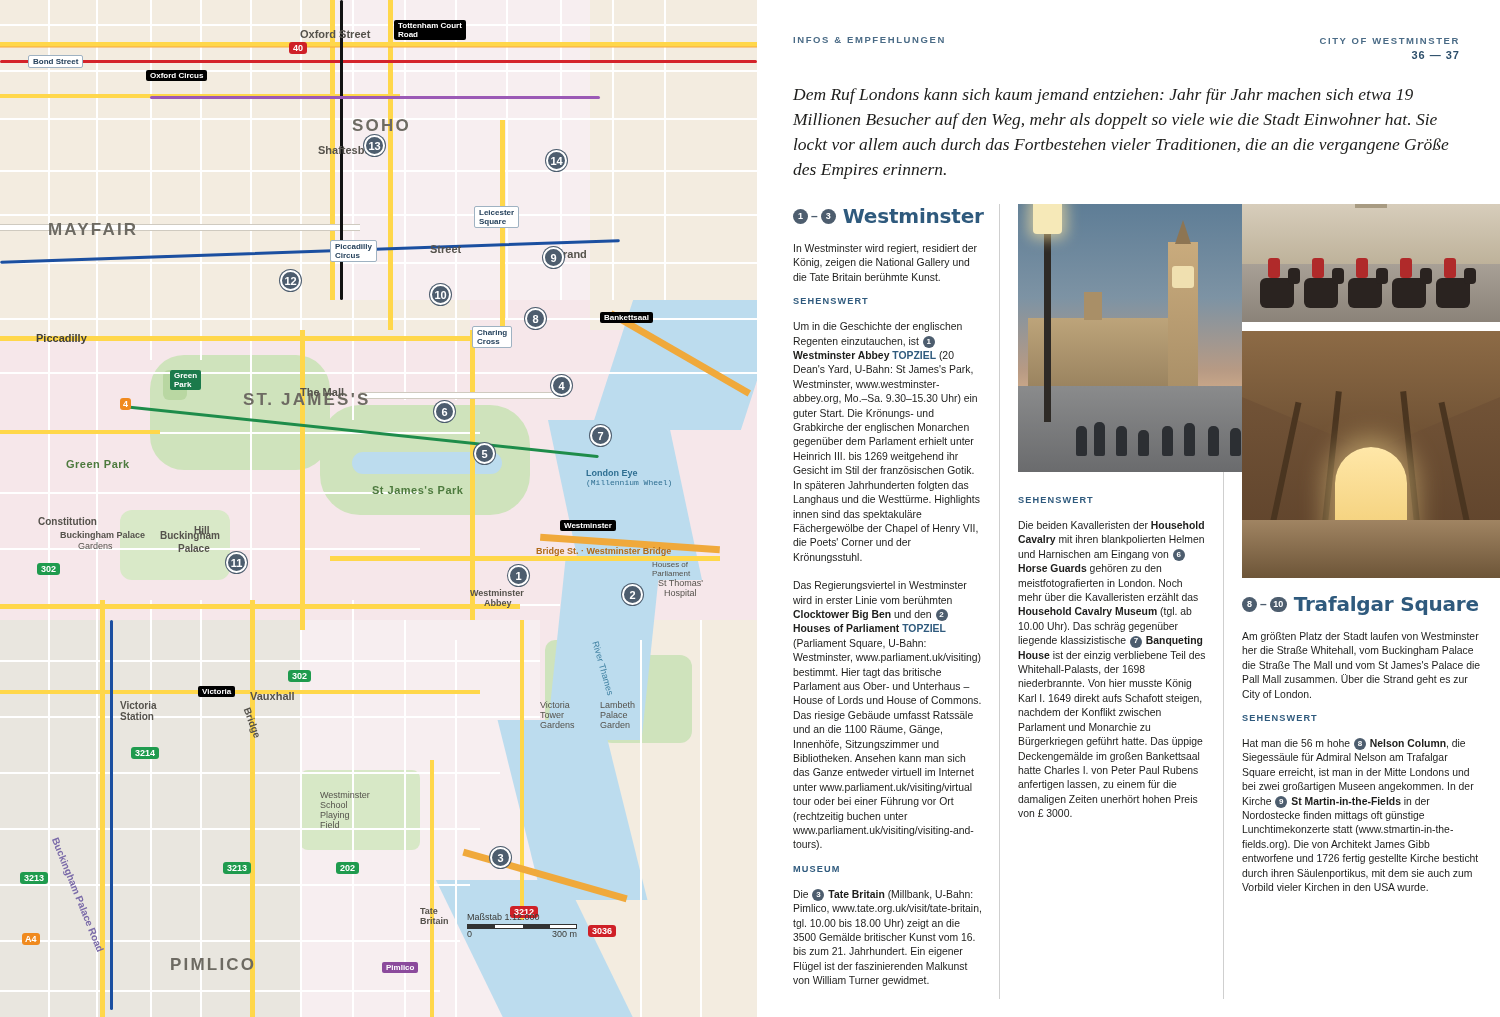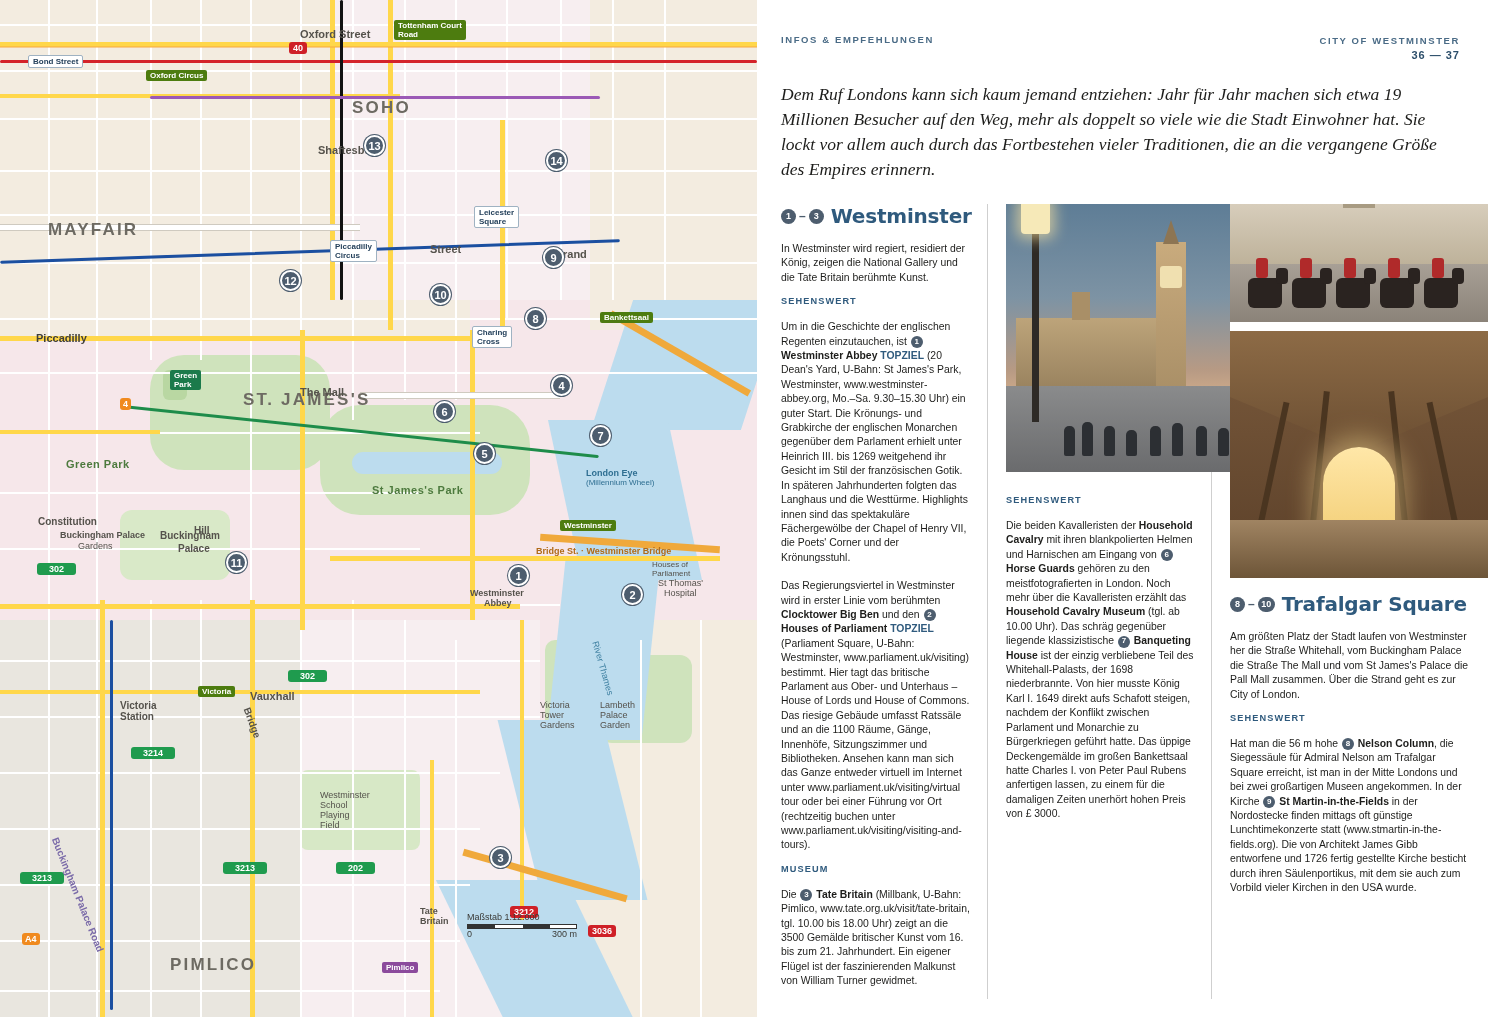--- a/index.html
+++ b/index.html
@@ -50,56 +50,56 @@
   }
   .lbl-city {
     font-size:19px; font-weight:700; letter-spacing:1.6px; color:#8a7fb0;
     text-align:center; line-height:20px;
   }
   .lbl-sm { font-size:8px; color:#55524c; }
   .lbl-park { font-size:11px; font-weight:700; color:#4d7a3e; letter-spacing:0.5px; }
   .lbl-water { font-size:9px; color:#3d7fa0; }
 
   .tube-badge {
-    position:absolute; background:#4d7c0f; color:#fff;
+    position:absolute; background:#000000; color:#fff;
     font-size:8px; font-weight:700; padding:1px 4px; border-radius:2px;
     white-space:nowrap;
   }
   .tube-badge.grn { background:#1b7a4b; }
   .tube-badge.pur { background:#8b4a9c; }
 
   .poi {
     position:absolute; width:21px; height:21px; border-radius:50%;
     background:#4d5d6e; color:#fff; font-size:11px; font-weight:700;
     display:flex; align-items:center; justify-content:center;
     border:2px solid #fff; box-shadow:0 0 0 1px #4d5d6e;
   }
   .motoshield {
     position:absolute; background:#1f9b4e; color:#fff; font-size:9px;
-    font-weight:700; padding:1px 12px; border-radius:3px;
+    font-weight:700; padding:1px 4px; border-radius:3px;
   }
   .redshield {
     position:absolute; background:#cf2027; color:#fff; font-size:9px;
     font-weight:700; padding:1px 4px; border-radius:3px;
   }
   .orshield {
     position:absolute; background:#f08a1e; color:#fff; font-size:9px;
     font-weight:700; padding:1px 3px; border-radius:3px;
   }
   .scalebar {
     position:absolute; right:180px; bottom:78px; font-size:9px; color:#3a3a36;
   }
   .scalebar .bar { width:110px; height:5px; background:#333; margin-top:2px;
     background:repeating-linear-gradient(to right,#333 0 27px,#fff 27px 55px);
     border:1px solid #333; }
 
   
   .text-pane {
     position:relative; width:743px; height:1017px; background:#fff;
-    padding:34px 40px 0 24px;
+    padding:34px 40px 0 36px;
   }
   .head-rail { display:flex; justify-content:space-between; align-items:flex-start;
     font-size:9.5px; letter-spacing:1.6px; color:#4a6b86; font-weight:700; }
   .head-rail .right { text-align:right; line-height:14px; }
   .head-rail .folio { font-size:11px; letter-spacing:1px; color:#2d4f6b; font-weight:700; }
 
   h1.title {
     margin:18px 0 0 0;
     font-family:"DejaVu Sans", sans-serif;
     font-weight:700;
@@ -358,40 +358,40 @@
       <div class="tube-badge" style="left:330px;top:240px;background:#fff;color:#26425c;border:1px solid #9fb2c2;">Piccadilly<br>Circus</div>
       <div class="tube-badge" style="left:474px;top:206px;background:#fff;color:#26425c;border:1px solid #9fb2c2;">Leicester<br>Square</div>
       <div class="tube-badge" style="left:472px;top:326px;background:#fff;color:#26425c;border:1px solid #9fb2c2;">Charing<br>Cross</div>
       <div class="tube-badge" style="left:600px;top:312px;">Bankettsaal</div>
       <div class="tube-badge" style="left:560px;top:520px;">Westminster</div>
       <div class="tube-badge" style="left:198px;top:686px;">Victoria</div>
       <div class="tube-badge grn" style="left:170px;top:370px;">Green<br>Park</div>
       <div class="tube-badge pur" style="left:382px;top:962px;">Pimlico</div>
 
       <div class="map-label lbl-district" style="left:48px;top:220px;">MAYFAIR</div>
-      <div class="map-label lbl-district" style="left:352px;top:98px;">SOHO</div>
+      <div class="map-label lbl-district" style="left:352px;top:116px;">SOHO</div>
       <div class="map-label lbl-district" style="left:243px;top:390px;">ST. JAMES'S</div>
       <div class="map-label lbl-district" style="left:170px;top:955px;">PIMLICO</div>
       <div class="map-label lbl-park" style="left:66px;top:458px;">Green Park</div>
       <div class="map-label lbl-park" style="left:372px;top:484px;">St James's Park</div>
       <div class="map-label lbl-sm" style="left:38px;top:516px;font-size:10px;font-weight:700;">Constitution</div>
       <div class="map-label lbl-sm" style="left:194px;top:525px;font-size:10px;font-weight:700;">Hill</div>
       <div class="map-label lbl-sm" style="left:36px;top:332px;font-size:11px;font-weight:700;color:#3e3e3a;">Piccadilly</div>
       <div class="map-label lbl-sm" style="left:300px;top:386px;font-size:11px;font-weight:700;">The Mall</div>
       <div class="map-label lbl-sm" style="left:430px;top:243px;font-size:11px;font-weight:700;">Street</div>
       <div class="map-label lbl-sm" style="left:552px;top:248px;font-size:11px;font-weight:700;">Strand</div>
       <div class="map-label lbl-sm" style="left:318px;top:144px;font-size:11px;font-weight:700;">Shaftesbury</div>
       <div class="map-label lbl-sm" style="left:300px;top:28px;font-size:11px;font-weight:700;">Oxford  Street</div>
       <div class="map-label lbl-sm" style="left:48px;top:510px;"></div>
       <div class="map-label lbl-sm" style="left:60px;top:530px;font-size:9px;font-weight:700;">Buckingham Palace</div>
       <div class="map-label lbl-sm" style="left:78px;top:541px;font-size:9px;">Gardens</div>
       <div class="map-label lbl-sm" style="left:160px;top:530px;font-size:10px;font-weight:700;">Buckingham</div>
       <div class="map-label lbl-sm" style="left:178px;top:543px;font-size:10px;font-weight:700;">Palace</div>
       <div class="map-label lbl-sm" style="left:586px;top:468px;font-size:9px;font-weight:700;color:#2f6f92;">London Eye</div>
-      <div class="map-label lbl-sm" style="left:586px;top:478px;font-size:8px;color:#2f6f92;">(Millennium Wheel)</div>
+      <div class="map-label lbl-sm" style="left:586px;top:478px;font-size:8px;color:#2f6f92;font-family:Liberation Mono, monospace;">(Millennium Wheel)</div>
       <div class="map-label lbl-sm" style="left:470px;top:588px;font-size:9px;font-weight:700;">Westminster</div>
       <div class="map-label lbl-sm" style="left:484px;top:598px;font-size:9px;font-weight:700;">Abbey</div>
       <div class="map-label lbl-sm" style="left:658px;top:578px;font-size:9px;">St Thomas'</div>
       <div class="map-label lbl-sm" style="left:664px;top:588px;font-size:9px;">Hospital</div>
       <div class="map-label lbl-sm" style="left:652px;top:560px;font-size:8px;">Houses of<br>Parliament</div>
       <div class="map-label lbl-sm" style="left:536px;top:546px;font-size:9px;font-weight:700;color:#b06a18;">Bridge St.  ·  Westminster Bridge</div>
       <div class="map-label lbl-sm" style="left:320px;top:790px;font-size:9px;">Westminster<br>School<br>Playing<br>Field</div>
       <div class="map-label lbl-sm" style="left:600px;top:700px;font-size:9px;">Lambeth<br>Palace<br>Garden</div>
       <div class="map-label lbl-sm" style="left:540px;top:700px;font-size:9px;">Victoria<br>Tower<br>Gardens</div>
       <div class="map-label lbl-water" style="left:600px;top:640px;transform:rotate(74deg);transform-origin:left top;">River Thames</div>

